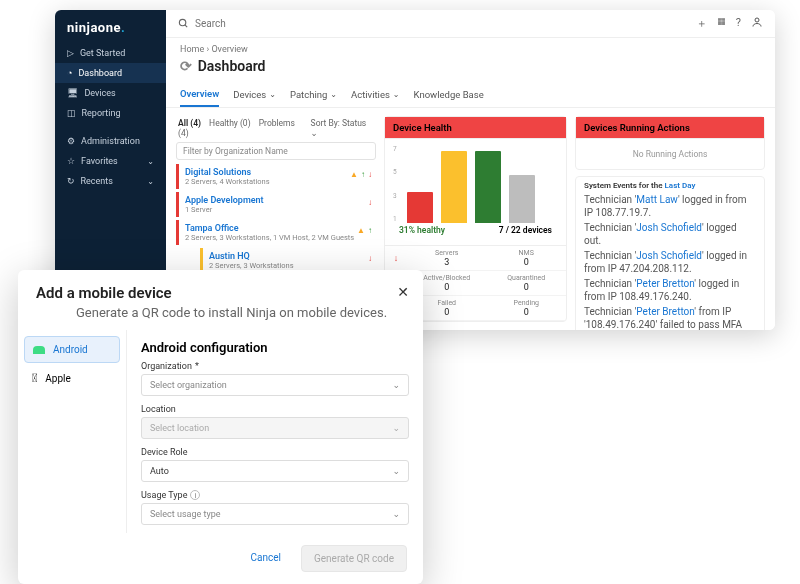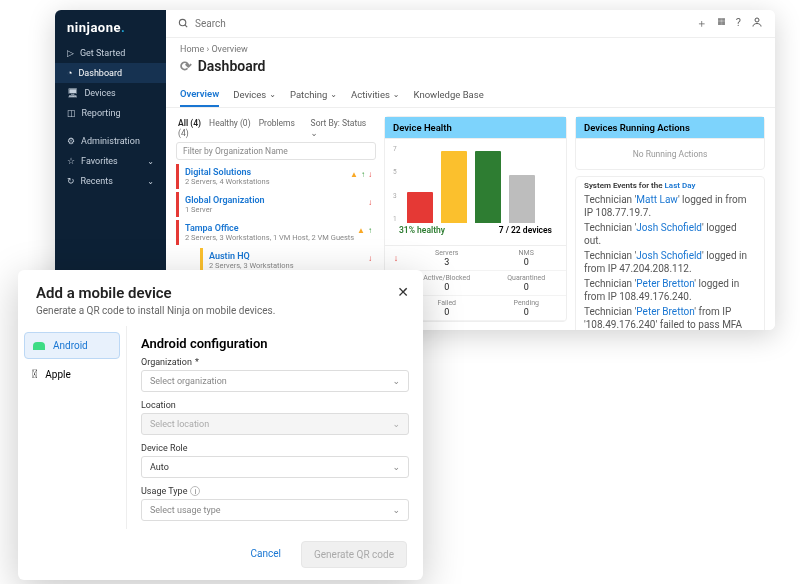--- a/index.html
+++ b/index.html
@@ -31,21 +31,21 @@
   .filterbar .counts span { margin-right:6px; }
   .filterbar .counts .all { color:#222; font-weight:600;}
   .filterinput { border:1px solid #e2e2e2; border-radius:3px; padding:3px 6px; font-size:8.5px; color:#888; margin-bottom:4px;}
   .orgitem { border-left:3px solid; padding:3px 6px; margin-bottom:3px; position:relative; }
   .orgitem .name { color:#1976d2; font-size:9px; font-weight:600; cursor:pointer;}
   .orgitem .meta { color:#888; font-size:7.5px; }
   .orgitem .icons { position:absolute; right:4px; top:6px; font-size:8px; display:flex; gap:3px;}
   .orgitem.red { border-color:#e53935; }
   .orgitem.yellow { border-color:#fbc02d;margin-left:24px; }
   .card { border:1px solid #eee; border-radius:4px; }
-  .cardhead { font-size:9.5px; font-weight:600; padding:5px 8px; border-bottom:1px solid #eee; background:#7dd3fc;}
+  .cardhead { font-size:9.5px; font-weight:600; padding:5px 8px; border-bottom:1px solid #eee; background:#ef4444;}
   .chartwrap { padding:6px 8px 4px; }
   .chart { position:relative; height:78px; display:flex; align-items:flex-end; gap:8px; padding-left:14px; }
   .yaxis { position:absolute; left:0; top:0; bottom:0; display:flex; flex-direction:column; justify-content:space-between; font-size:6.5px; color:#aaa;}
   .bar { width:26px; border-radius:1px 1px 0 0;}
   .bar.r { background:#e53935; height:40%; }
   .bar.y { background:#fbc02d; height:92%; }
   .bar.g { background:#2e7d32; height:92%; }
   .bar.gr { background:#bdbdbd; height:62%; }
   .chartfoot { display:flex; justify-content:space-between; font-size:8.5px; font-weight:600; padding:2px 6px 6px;}
   .chartfoot .h { color:#2e7d32; }
@@ -59,21 +59,21 @@
   .noact { text-align:center; font-size:8.5px; color:#999; padding:10px 0;}
   .events { font-size:8px; }
   .evhead { font-weight:600; padding:4px 8px 2px; color:#333;}
   .evhead .ld { color:#1976d2; font-weight:600;}
   .evline { padding:1px 8px; color:#555; font-size:10px; line-height:1.3;}
   .evline .nm { color:#1976d2;}
   
   .modal { position:absolute; left:18px; top:270px; width:405px; background:#fff; border-radius:6px; box-shadow:0 10px 40px rgba(0,0,0,.22); display:flex; flex-direction:column; }
   .mhead { padding:14px 18px 10px; position:relative;}
   .mhead h2 { font-size:15px; font-weight:600; color:#222;}
-  .mhead p { font-size:10px; color:#666; margin-top:3px;}
+  .mhead p { font-size:13px; color:#666; margin-top:3px;margin-left:40px;}
   .close { position:absolute; right:14px; top:14px; font-size:14px; cursor:pointer; color:#333;}
   .mbody { display:flex; flex:1; }
   .platforms { width:109px; border-right:1px solid #eee; padding:6px 0;}
   .pitem { display:flex; align-items:center; gap:8px; padding:8px 14px; font-size:10px; cursor:pointer;}
   .pitem.active { background:#e8f1fc; border:1px solid #bcd8f5; border-radius:4px; margin:0 6px; padding:7px 8px; color:#1976d2;}
   .android-icon { display:inline-block; width:12px; height:8px; background:#3ddc84; border-radius:4px 4px 0 0; position:relative;}
   .apple-icon::before { content:"\f8ff"; font-size:12px; color:#222;}
   .form { flex:1; padding:6px 14px 0;}
   .form h4 { font-size:13px; font-weight:600; margin:4px 0 6px;}
   .fld { margin-bottom:8px; }
@@ -165,21 +165,21 @@
         <div class="orgitem red">
           <div class="name">Digital Solutions</div>
           <div class="meta">2 Servers, 4 Workstations</div>
           <div class="icons">
               <span style="color:#f9a825">▲</span>
               <span style="color:#43a047">↑</span>
               <span style="color:#e53935">↓</span>
             </div>
         </div>
         <div class="orgitem red">
-          <div class="name">Global Organization</div>
+          <div class="name">Apple Development</div>
           <div class="meta">1 Server</div>
           <div class="icons">
               <span style="color:#e53935">↓</span>
             </div>
         </div>
         <div class="orgitem red">
           <div class="name">Tampa Office</div>
           <div class="meta">2 Servers, 3 Workstations, 1 VM Host, 2 VM Guests</div>
           <div class="icons">
               <span style="color:#f9a825">▲</span>

